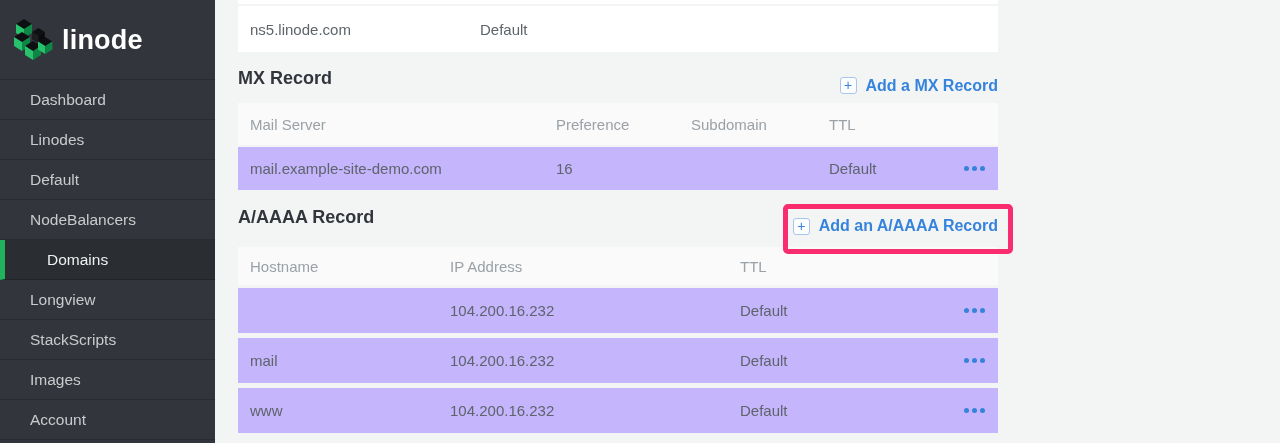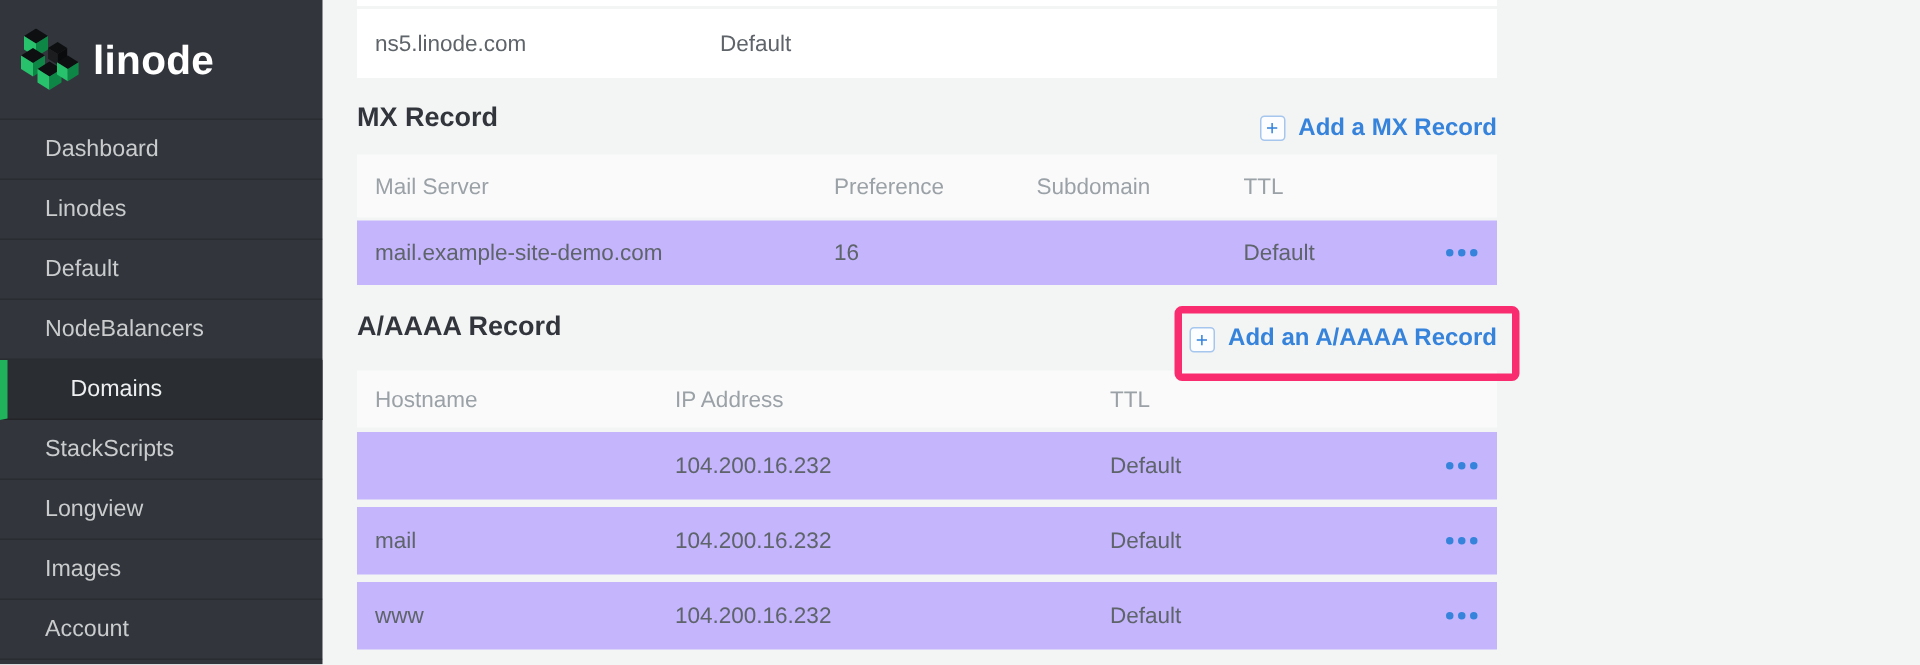--- a/index.html
+++ b/index.html
@@ -119,24 +119,24 @@
       <div class="nav-item">
           <span>Default</span>
         </div>
       <div class="nav-item">
           <span>NodeBalancers</span>
         </div>
       <div class="nav-item active">
           <span>Domains</span>
         </div>
       <div class="nav-item">
+          <span>Longview</span>
+        </div>
+      <div class="nav-item">
           <span>StackScripts</span>
-        </div>
-      <div class="nav-item">
-          <span>Longview</span>
         </div>
       <div class="nav-item">
           <span>Images</span>
         </div>
       <div class="nav-item">
           <span>Account</span>
         </div>
     </div>
   </div>
 

